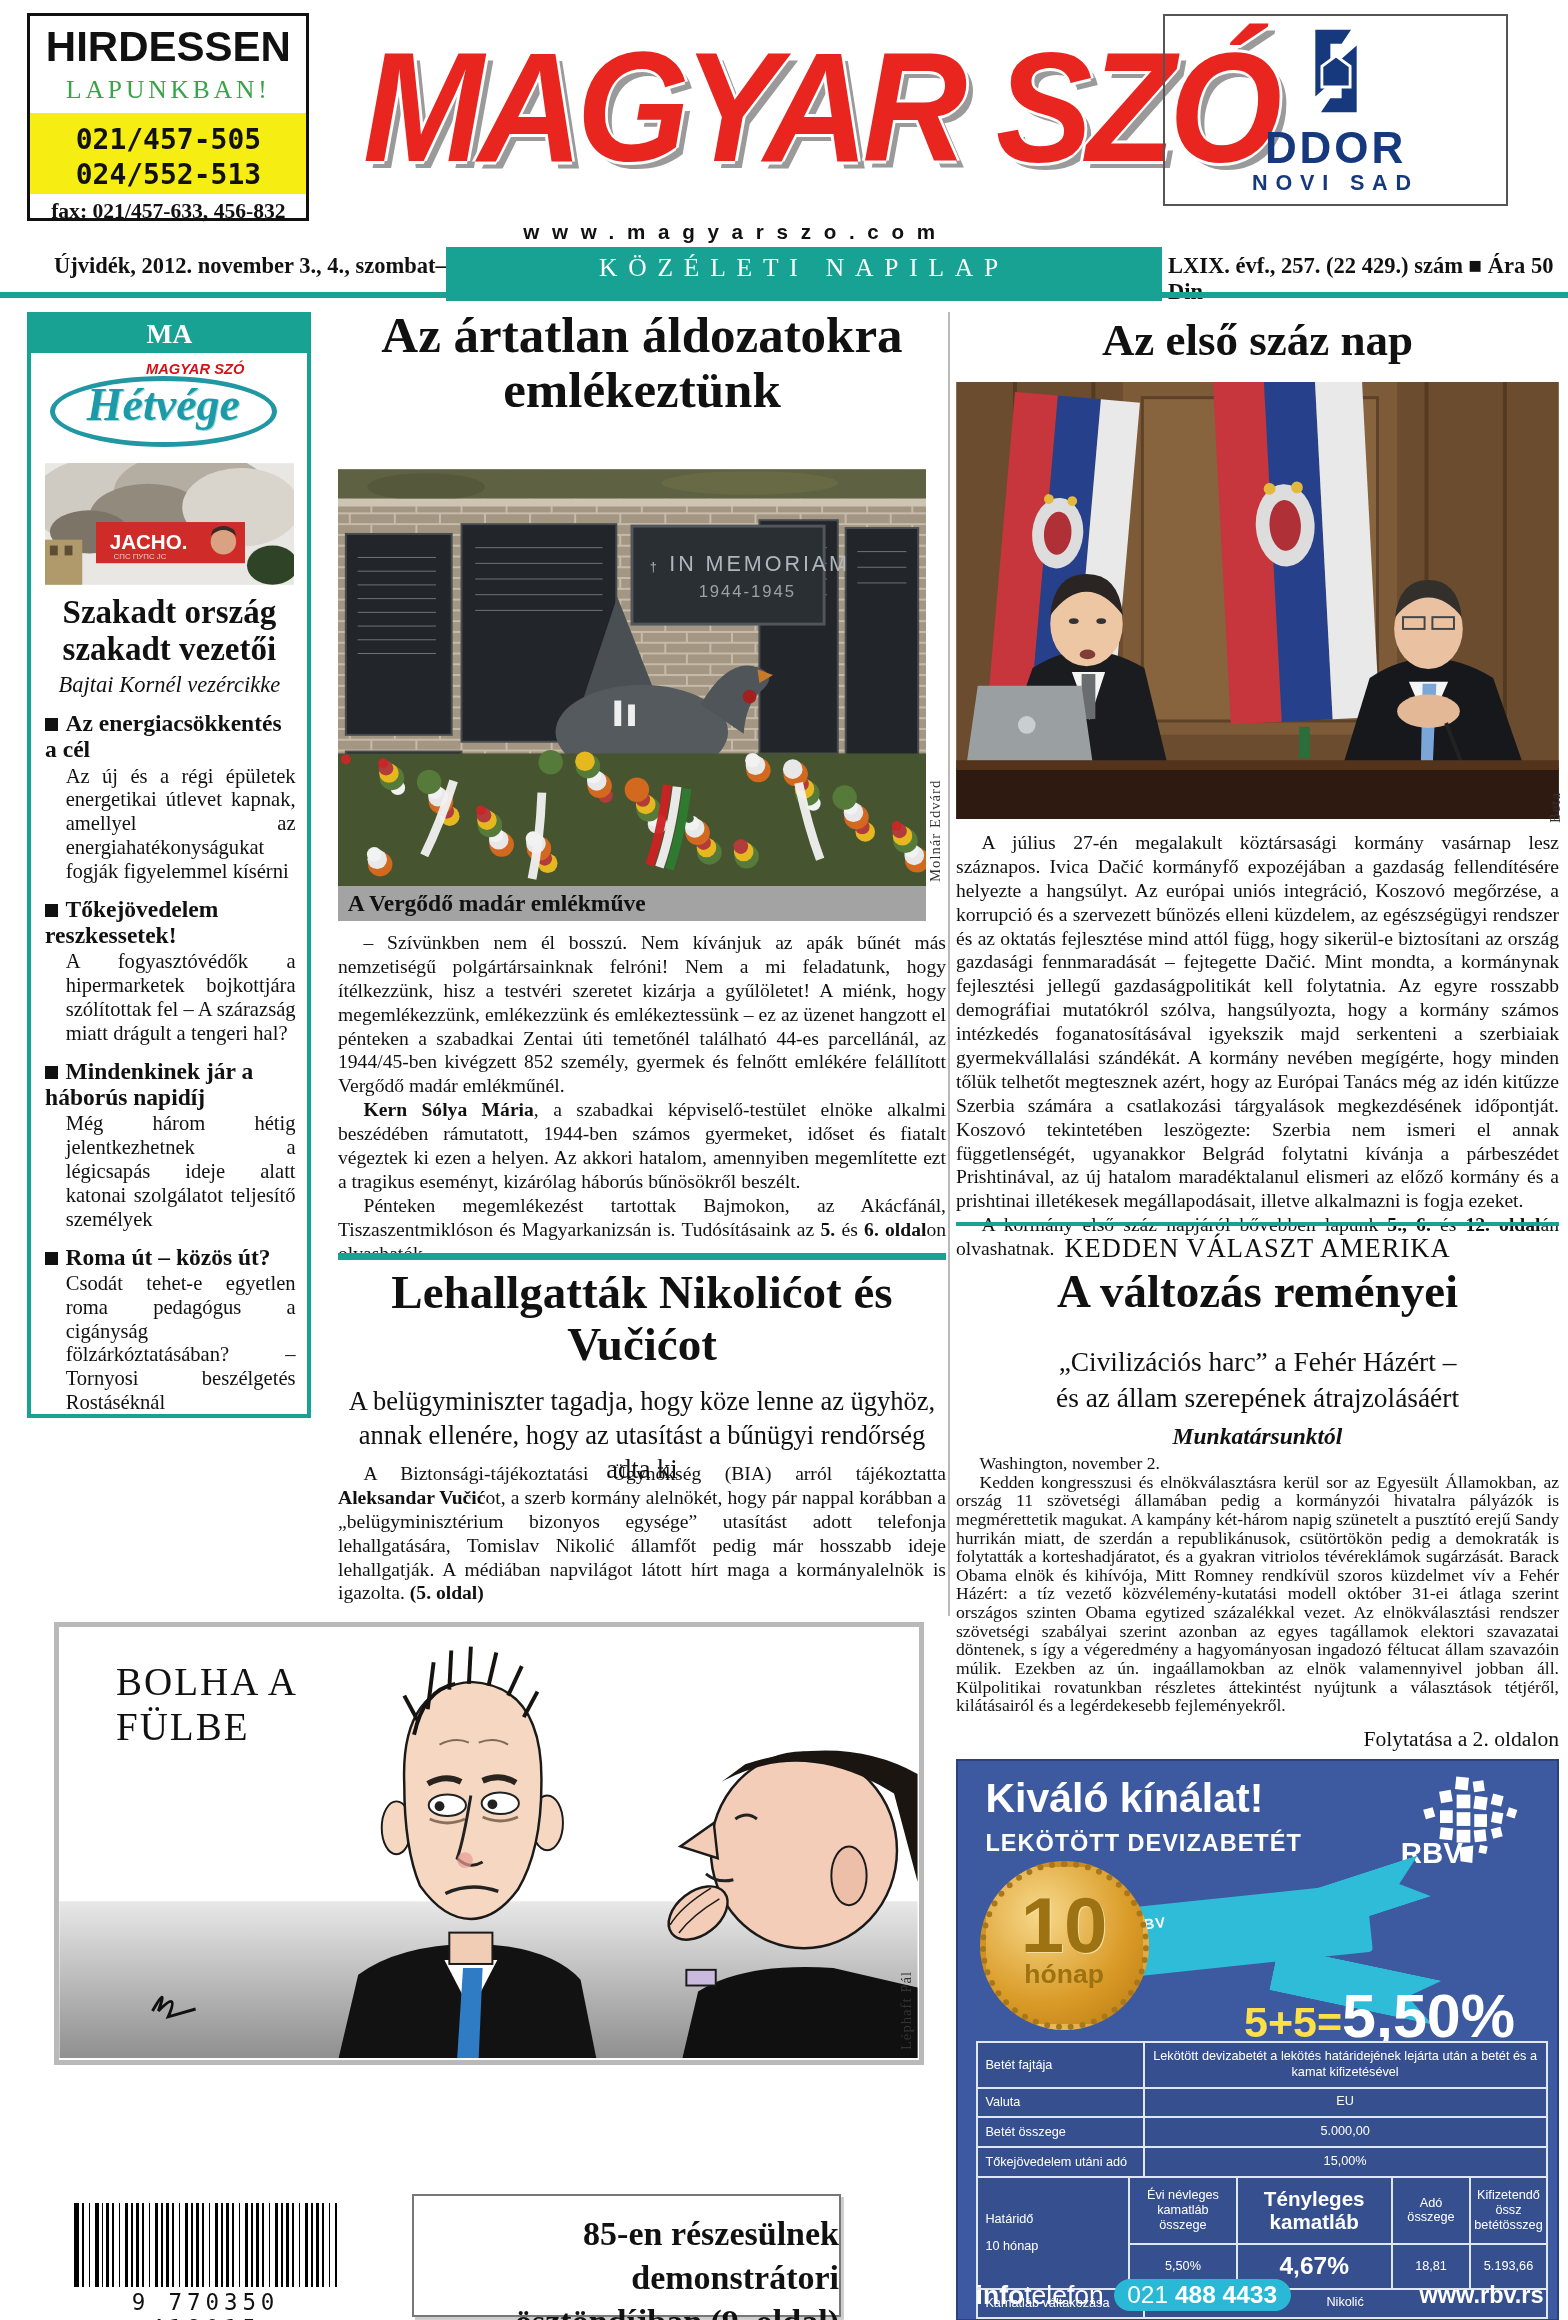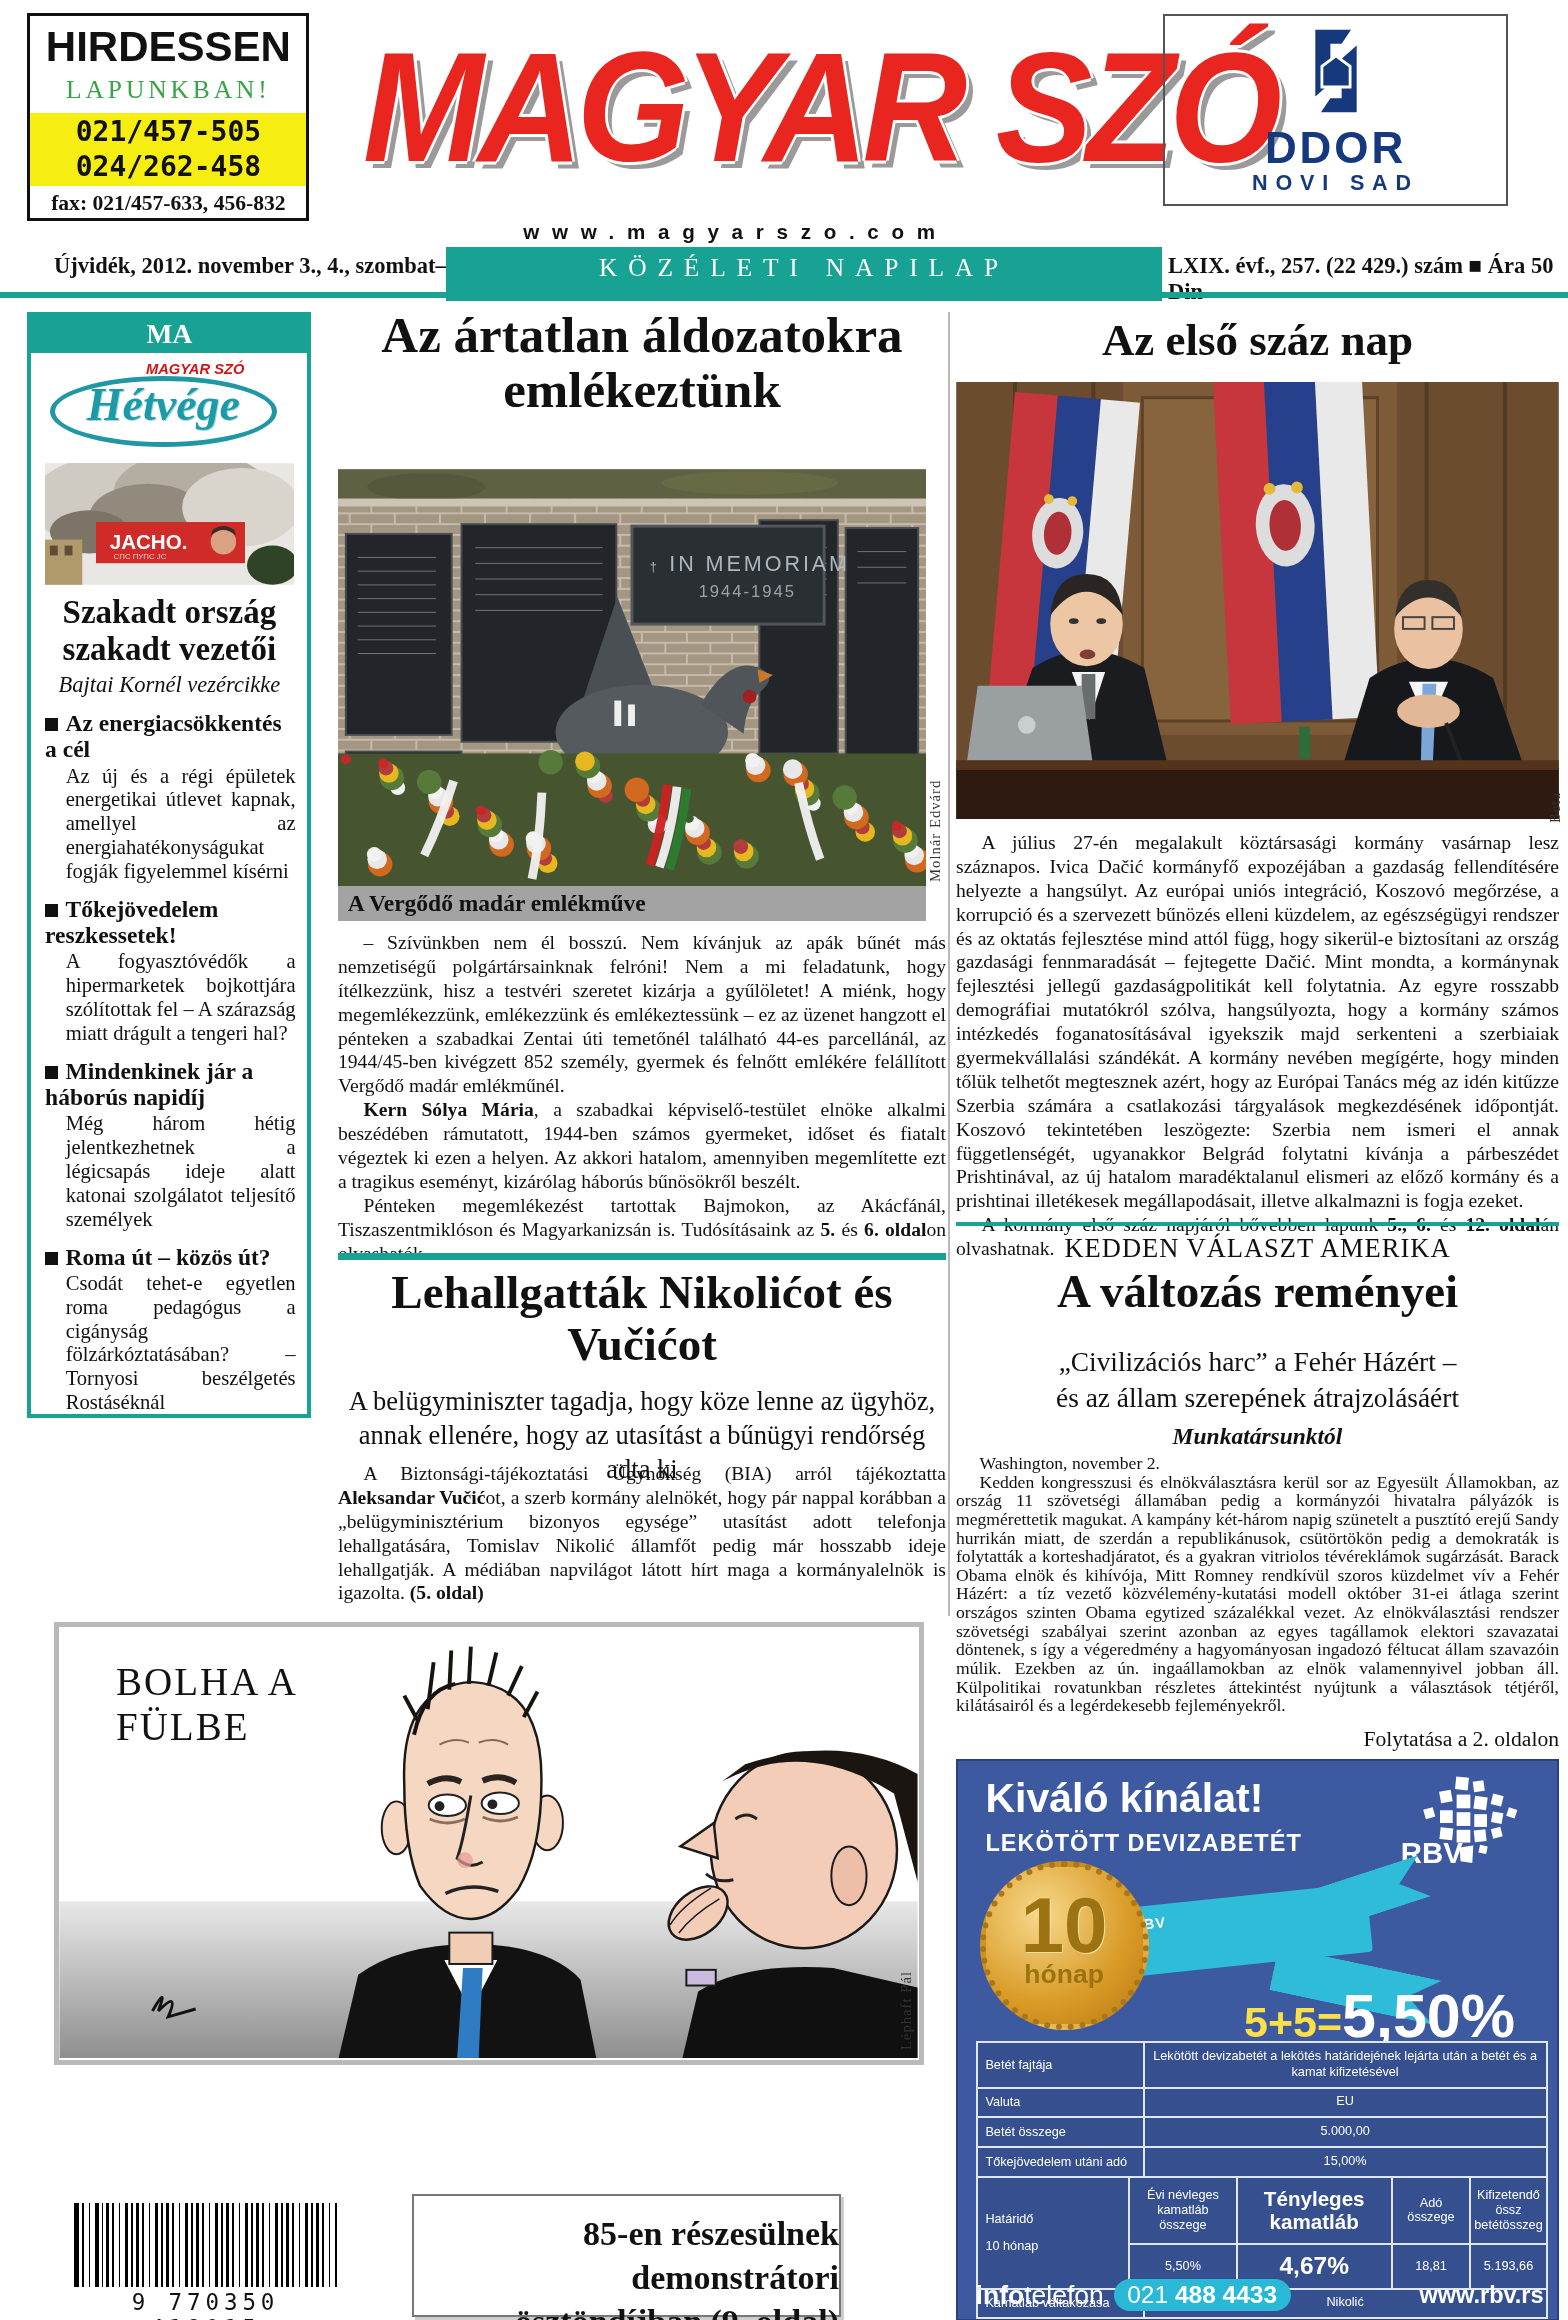--- a/index.html
+++ b/index.html
@@ -7,21 +7,21 @@
   .abs{position:absolute;}
   .ser{font-family:"Liberation Serif",serif;}
   .sans{font-family:"Liberation Sans",sans-serif;}
   .mono{font-family:"DejaVu Sans Mono",monospace;}
   .j{text-align:justify;}
   .vert{writing-mode:vertical-rl;transform:rotate(180deg);font-size:14.7px;color:#333;letter-spacing:1px;}
   
   #hirdessen{left:27.4px;top:12.7px;width:282px;height:208px;border:3.9px solid #111;text-align:center;background:#fff;box-sizing:border-box;}
   #hird-title{font-size:42px;font-weight:bold;letter-spacing:0px;margin-top:7.8px;}
   #hird-sub{font-size:25.5px;color:#3aa348;letter-spacing:3.9px;margin-top:3.9px;}
-  #hird-yellow{background:#f6ee12;margin-top:7.8px;padding:1px 0 2px 0;font-size:28px;font-weight:bold;line-height:1.25;}
+  #hird-yellow{background:#f6ee12;margin-top:7.8px;padding:9px 0 2px 0;font-size:28px;font-weight:bold;line-height:1.25;}
   #hird-fax{font-size:21.6px;font-weight:bold;margin-top:4.9px;letter-spacing:0px;}
   #logo{left:363px;top:2px;width:745px;text-align:center;font-family:"Liberation Sans",sans-serif;font-weight:bold;font-style:italic;font-size:145px;line-height:1.35;letter-spacing:-5.9px;color:#e8251f;transform:scaleY(1.08);transform-origin:top;
         text-shadow:-2.9px 0 #fff,2.9px 0 #fff,0 -2.9px #fff,0 2.9px #fff,6.9px 6.9px 0 #9a9a9a;white-space:nowrap;}
   #www{left:363px;top:220px;width:745px;text-align:center;font-size:20.6px;font-weight:bold;letter-spacing:12.7px;font-family:"Liberation Sans",sans-serif;}
   #ddor{left:1163px;top:13.7px;width:345px;height:192px;border:2px solid #555;text-align:center;box-sizing:border-box;}
   .ddor-name{font-size:44px;font-weight:bold;color:#16397e;letter-spacing:2.9px;line-height:1;margin-top:2px;font-family:"Liberation Sans",sans-serif;}
   .ddor-city{font-size:21.6px;font-weight:bold;color:#16397e;letter-spacing:7.8px;font-family:"Liberation Sans",sans-serif;}
   #dateline{left:54px;top:253px;font-size:22.5px;font-weight:bold;}
   #tealbar{left:446px;top:247px;width:716px;height:54px;background:#17a294;color:#fff;text-align:center;line-height:41px;font-size:25.5px;letter-spacing:10.8px;}
   #issueline{left:1168px;top:253px;font-size:22.5px;font-weight:bold;}
@@ -107,21 +107,21 @@
   #ad-site{margin-left:auto;font-size:23.5px;font-weight:bold;}
 </style>
 </head>
 <body>
 
 <div class="abs sans" id="hirdessen">
   <div id="hird-title">HIRDESSEN</div>
   <div id="hird-sub" class="ser">LAPUNKBAN!</div>
   <div id="hird-yellow" class="mono">
     <div>021/457-505</div>
-    <div>024/262-458</div>
+    <div>024/552-513</div>
   </div>
   <div id="hird-fax" class="ser">fax: 021/457-633, 456-832</div>
 </div>
 
 <div class="abs" id="logo">MAGYAR SZÓ</div>
 <div class="abs" id="www">www.magyarszo.com</div>
 
 <div class="abs" id="ddor">
   <svg width="94" height="98" viewBox="0 0 100 100" style="margin-top:5.9px;">
     <path d="M28 6 h38 l-10 15 h-12 v42 l-16 14 z" fill="#16397e"></path>

